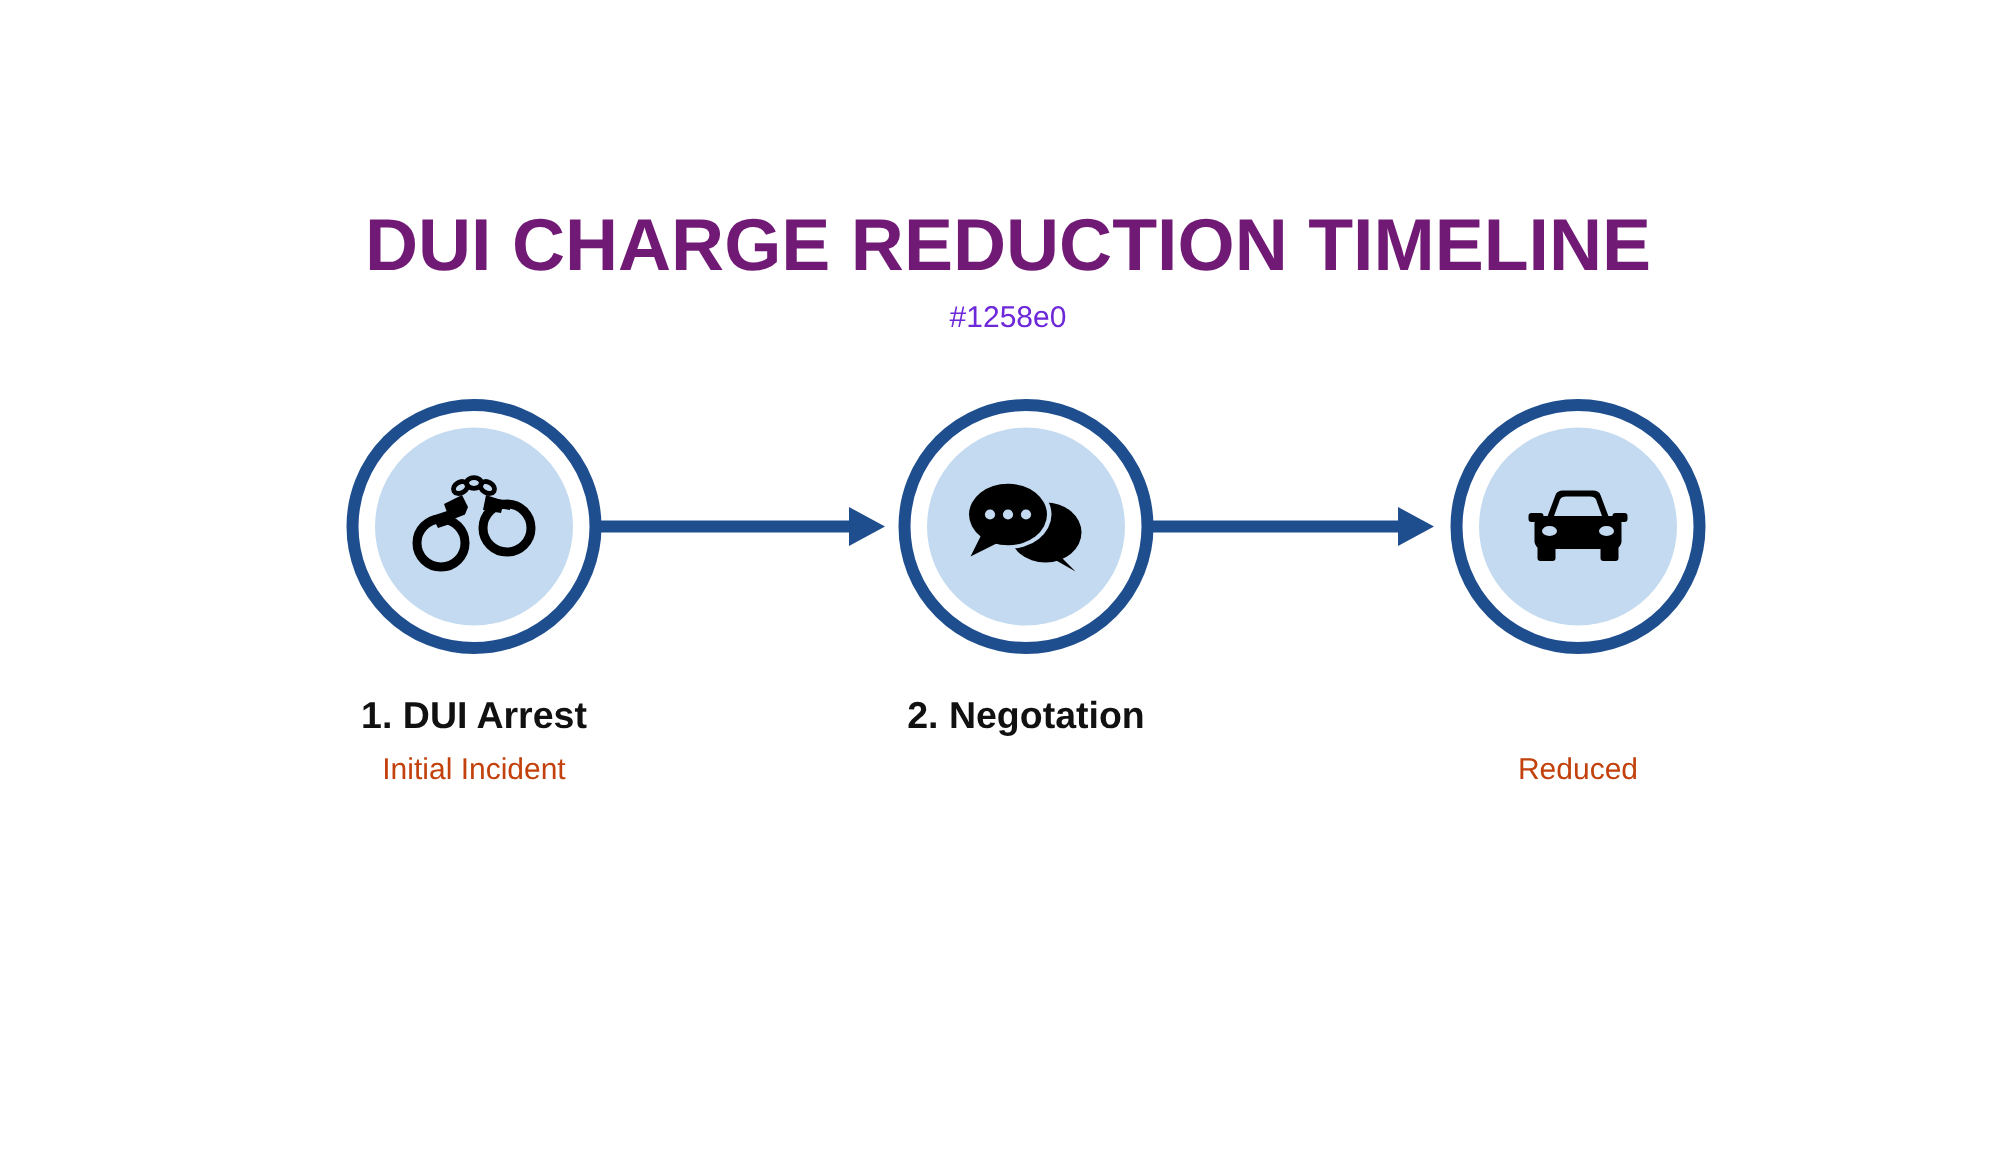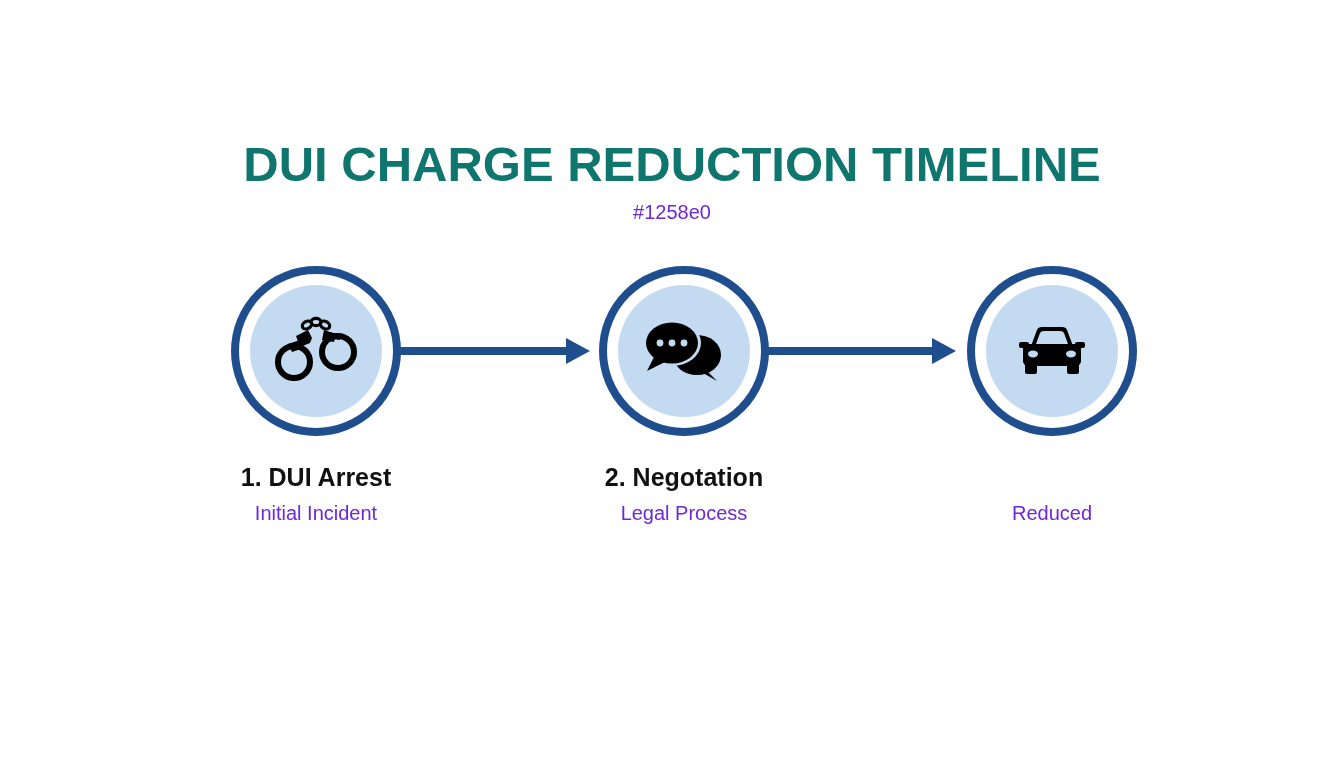--- a/index.html
+++ b/index.html
@@ -17,21 +17,21 @@
     .title {
       position: absolute;
       left: 0;
       width: 1344px;
       top: 136px;
       text-align: center;
       font-family: "Liberation Sans", sans-serif;
       font-weight: bold;
       font-size: 49px;
       letter-spacing: 0px;
-      color: #0f766e;
+      color: #701a75;
       line-height: 56px;
     }
     .subtitle {
       position: absolute;
       left: 0;
       width: 1344px;
       top: 200px;
       text-align: center;
       font-family: "Liberation Sans", sans-serif;
       font-size: 20px;
@@ -80,21 +80,21 @@
       color: #111111;
       line-height: 30px;
     }
     .step-sub {
       position: absolute;
       top: 235px;
       left: 0;
       width: 300px;
       text-align: center;
       font-size: 20px;
-      color: #6d28d9;
+      color: #c2410c;
       line-height: 24px;
     }
     .arrow {
       position: absolute;
       top: 338px;
       height: 26px;
     }
     .arrow svg { display: block; }
   </style>
 </head>
@@ -156,21 +156,20 @@
           <ellipse cx="29" cy="24" rx="26" ry="20.5" fill="#000"></ellipse>
           <polygon points="12,36 4,52 24,42" fill="#000"></polygon>
           <circle cx="17" cy="24" r="3.4" fill="#c3daf1"></circle>
           <circle cx="29" cy="24" r="3.4" fill="#c3daf1"></circle>
           <circle cx="41" cy="24" r="3.4" fill="#c3daf1"></circle>
         </svg>
       </span>
     </div>
   </div>
   <div class="step-title">2. Negotation</div>
-  <div class="step-sub">Legal Process</div>
 </div>
 
 <div class="arrow" style="left:766px; width:190px;">
   <span>
     <svg width="190" height="26" viewBox="0 0 190 26">
       <rect x="0" y="9" width="170" height="8" fill="#1f4e8f"></rect>
       <polygon points="166,0 190,13 166,26" fill="#1f4e8f"></polygon>
     </svg>
   </span>
 </div>

